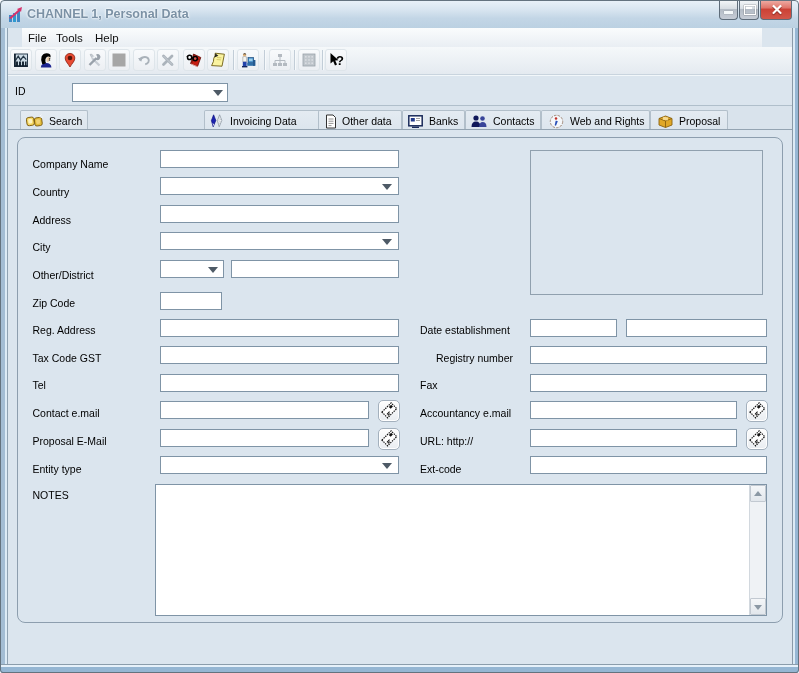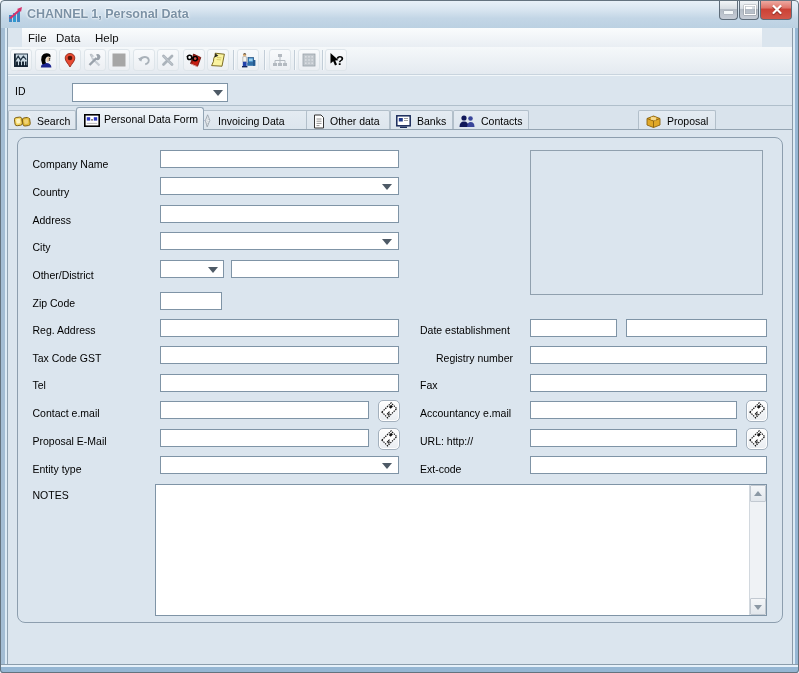--- a/index.html
+++ b/index.html
@@ -38,21 +38,21 @@
 .tbtn svg{position:absolute;left:2px;top:2px;}
 .tsep{position:absolute;top:3px;width:1px;height:20px;background:#c2cdd7;box-shadow:1px 0 0 #f6f9fb;}
 #idrow{position:absolute;left:8px;top:75px;width:784px;height:30px;background:#dbe5ee;border-top:1px solid #f2f7fa;box-sizing:border-box;}
 #idlbl{position:absolute;left:15px;top:85px;}
 #idcombo{position:absolute;left:72px;top:83px;width:156px;height:19px;background:#fff;border:1px solid #7f94a6;box-sizing:border-box;}
 .arr{position:absolute;width:0;height:0;border-left:5.5px solid transparent;border-right:5.5px solid transparent;border-top:6px solid #4e5a66;}
 
 #tabstrip{position:absolute;left:8px;top:105px;width:784px;height:25px;background:#d9e3ec;border-top:1px solid #b0bfcb;box-sizing:border-box;}
 #tabline{position:absolute;left:8px;top:129px;width:784px;height:1px;background:#94a4b2;z-index:2;}
 .tab{position:absolute;top:110px;height:20px;background:linear-gradient(#e4ebf2,#dce5ed);
- border:1px solid #b2bfca;border-bottom:none;border-radius:2px 2px 0 0;box-sizing:border-box;z-index:1;}
+ border:1px solid #b2bfca;border-bottom:none;border-radius:2px 2px 0 0;box-sizing:border-box;z-index:1;margin-left:12px;}
 .tab.active{top:107px;height:23px;background:linear-gradient(#f1f5f9,#dfe8f0);z-index:3;border-radius:3px 3px 0 0;border-color:#93a5b5;}
 .tab .txt{position:absolute;top:4px;font-size:10.5px;color:#000;white-space:nowrap;}
 .tab.active .txt{top:5px;}
 .tab svg{position:absolute;}
 
 #panel{position:absolute;left:17px;top:137px;width:766px;height:486px;border:1px solid #8d9eae;border-radius:8px;box-sizing:border-box;}
 .lbl{position:absolute;font-size:10.5px;color:#000;white-space:nowrap;}
 .inp{position:absolute;height:18px;background:#fff;border:1px solid #7f94a6;box-sizing:border-box;}
 .mbtn{position:absolute;width:22px;height:22px;border:1px solid #a3b0bd;border-radius:5px;box-sizing:border-box;
  background:linear-gradient(#fefefe,#e9edf1);box-shadow:inset 0 0 0 1px #fff;}
@@ -83,21 +83,21 @@
       </div>
     <div class="wbtn" id="b-cls">
         <b>✕</b>
       </div>
   </div>
   <div id="frameL"></div>
     <div id="frameR"></div>
     <div id="frameB"></div>
   <div id="menubar">
     <span style="left:6px">File</span>
-      <span style="left:34px">Data</span>
+      <span style="left:34px">Tools</span>
       <span style="left:73px">Help</span>
   </div>
   <div id="toolbar">
     <div class="tbtn" style="left:2px">
         <svg width="16" height="16" viewBox="0 0 16 16">
           <rect x="1.5" y="2" width="13" height="12.5" fill="#ccdae4" stroke="#2c3e50" stroke-width="1"></rect>
           <path d="M2.5 8.5 L5.2 4.2 L7.6 8 L10.4 4.2 L13.2 7.6" fill="none" stroke="#223444" stroke-width="1.3"></path>
           <rect x="3" y="9.5" width="2" height="4.5" fill="#1a2836"></rect>
           <rect x="6" y="9.5" width="2" height="4.5" fill="#1a2836"></rect>
           <rect x="9" y="9.5" width="2" height="4.5" fill="#1a2836"></rect>
@@ -214,30 +214,20 @@
     <div class="tsep" style="left:314px"></div>
   </div>
   <div id="idrow"></div>
   <span class="lbl" id="idlbl">ID</span>
   <div id="idcombo">
       <i class="arr" style="right:4px;top:6px"></i>
     </div>
   <div id="tabstrip"></div>
   <div id="tabline"></div>
 
-  <div class="tab active" style="left:76px;width:128px">
-      <svg style="left:7px;top:5px" width="16" height="15" viewBox="0 0 16 15">
-        <rect x="0.8" y="1.8" width="14.4" height="11.4" fill="#fff" stroke="#000" stroke-width="1.6"></rect>
-        <rect x="2.8" y="4.2" width="3.4" height="3.4" fill="#2a35c0"></rect>
-        <rect x="9.8" y="4.2" width="3.4" height="3.4" fill="#2a35c0"></rect>
-        <path d="M7.2 6.8 H8.8" stroke="#333" stroke-width="1.2"></path>
-        <path d="M2.8 10.4 H13.2" stroke="#aaa" stroke-width="0.8"></path>
-      </svg>
-      <span class="txt" style="left:27px">Personal Data Form</span>
-    </div>
   <div class="tab" style="left:8px;width:68px">
       <svg style="left:5px;top:3px" width="17" height="15" viewBox="0 0 17 15">
         <g transform="rotate(-8 8 8)">
           <rect x="0.8" y="2.8" width="7.4" height="8.2" rx="2" fill="#f4d660" stroke="#7c5c12" stroke-width="0.9"></rect>
           <rect x="8.6" y="4.2" width="7.4" height="8.2" rx="2" fill="#e2bc3a" stroke="#7c5c12" stroke-width="0.9"></rect>
           <rect x="2.4" y="4.4" width="4" height="4.6" rx="1.4" fill="#fdf3c2"></rect>
           <rect x="10.2" y="5.8" width="4" height="4.6" rx="1.4" fill="#f0d275"></rect>
           <path d="M8.2 6.5 L8.8 6.7" stroke="#7c5c12" stroke-width="1.6"></path>
         </g>
         <path d="M13.5 2.5 L15.5 0.8 M14.5 3.5 L16.6 3" stroke="#fff" stroke-width="0.9"></path>
@@ -270,20 +260,28 @@
       <span class="txt" style="left:26px">Banks</span>
     </div>
   <div class="tab" style="left:453px;width:76px">
       <svg style="left:4px;top:3px" width="18" height="15" viewBox="0 0 18 15">
         <circle cx="6" cy="4" r="2.6" fill="#10185a"></circle>
         <path d="M1.5 13 Q1.5 7.5 6 7.5 Q10.5 7.5 10.5 13 Z" fill="#10185a"></path>
         <circle cx="12.5" cy="4.5" r="2.3" fill="#39459a"></circle>
         <path d="M9 13 Q9.5 8 12.5 8 Q16.5 8 16.5 13 Z" fill="#39459a"></path>
       </svg>
       <span class="txt" style="left:27px">Contacts</span>
+    </div>
+  <div class="tab" style="left:529px;width:109px">
+      <svg style="left:7px;top:3px" width="15" height="15" viewBox="0 0 15 15">
+        <circle cx="7.5" cy="7.5" r="6.2" fill="#f4f7fa" stroke="#a08878" stroke-width="1" stroke-dasharray="2.5 1.2"></circle>
+        <circle cx="7" cy="4.4" r="1.25" fill="#c03028"></circle>
+        <path d="M6.2 7 Q7.4 6.3 8.4 7 L7.6 11.6 Q6.9 12 6.2 11.5 Z" fill="#2a50b8" transform="rotate(12 7.5 9)"></path>
+      </svg>
+      <span class="txt" style="left:28px">Web and Rights</span>
     </div>
   <div class="tab" style="left:638px;width:78px">
       <svg style="left:6px;top:3px" width="17" height="15" viewBox="0 0 17 15">
         <path d="M2 4.5 L8.5 2 L15 4.5 V11 L8.5 13.5 L2 11 Z" fill="#e0a828" stroke="#8a6210" stroke-width="0.9"></path>
         <path d="M2 4.5 L8.5 7 L15 4.5 M8.5 7 V13.5" fill="none" stroke="#8a6210" stroke-width="0.9"></path>
         <rect x="6" y="3.1" width="5" height="3" fill="#f6da90" transform="rotate(10 8.5 4.5)"></rect>
       </svg>
       <span class="txt" style="left:28px">Proposal</span>
     </div>
   <div id="panel"></div>

